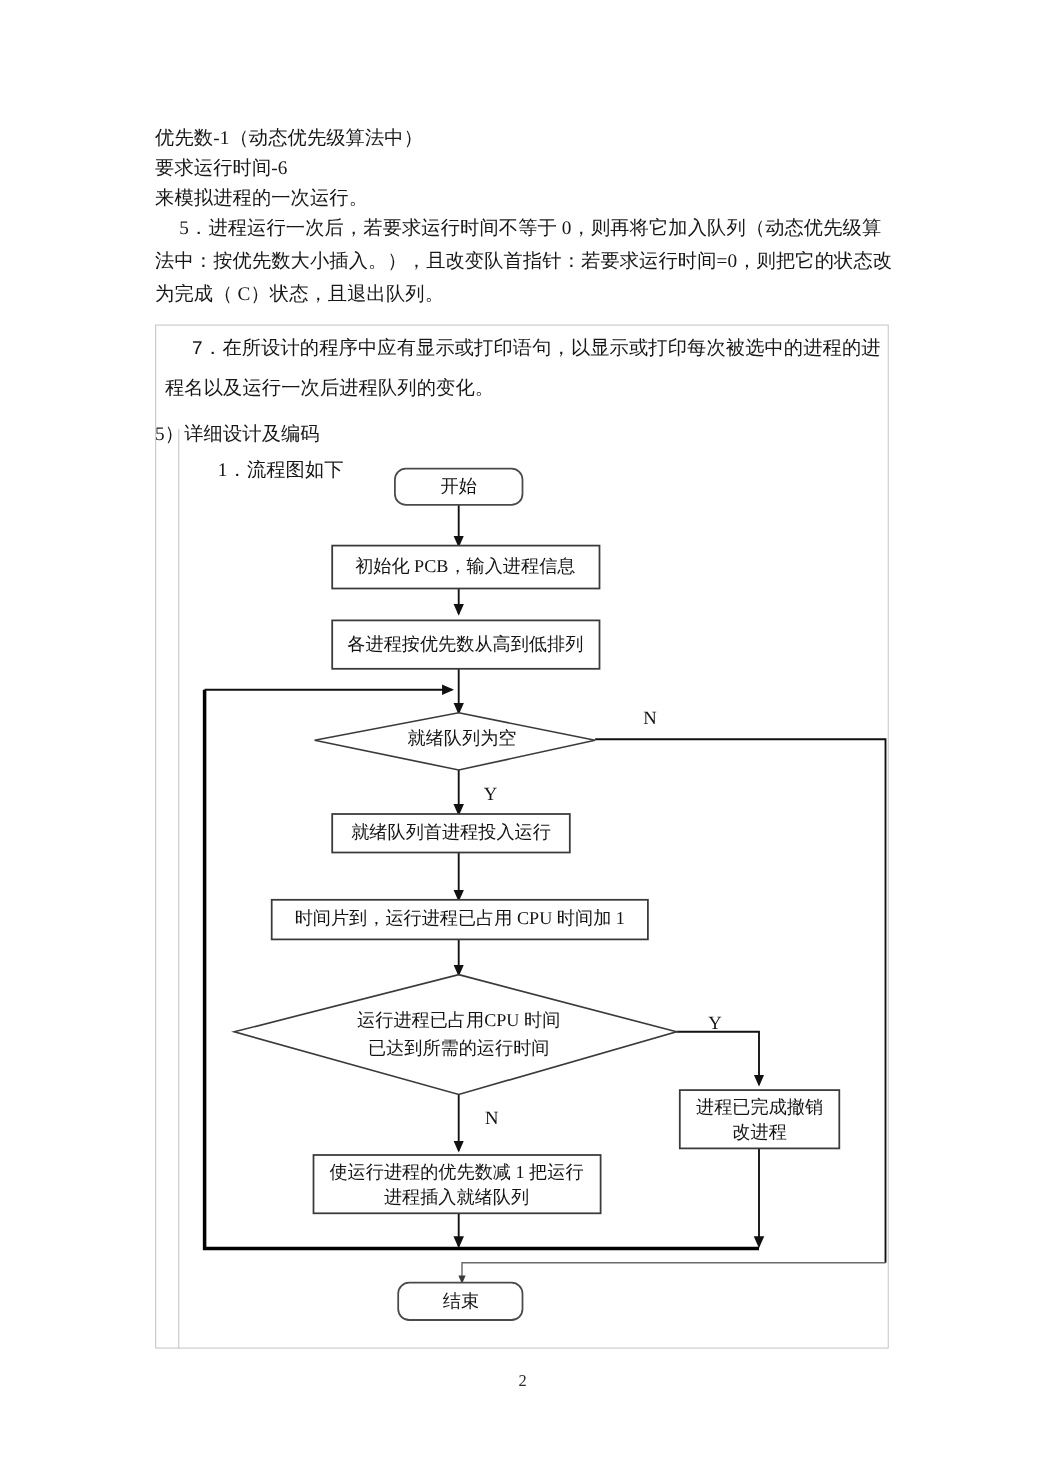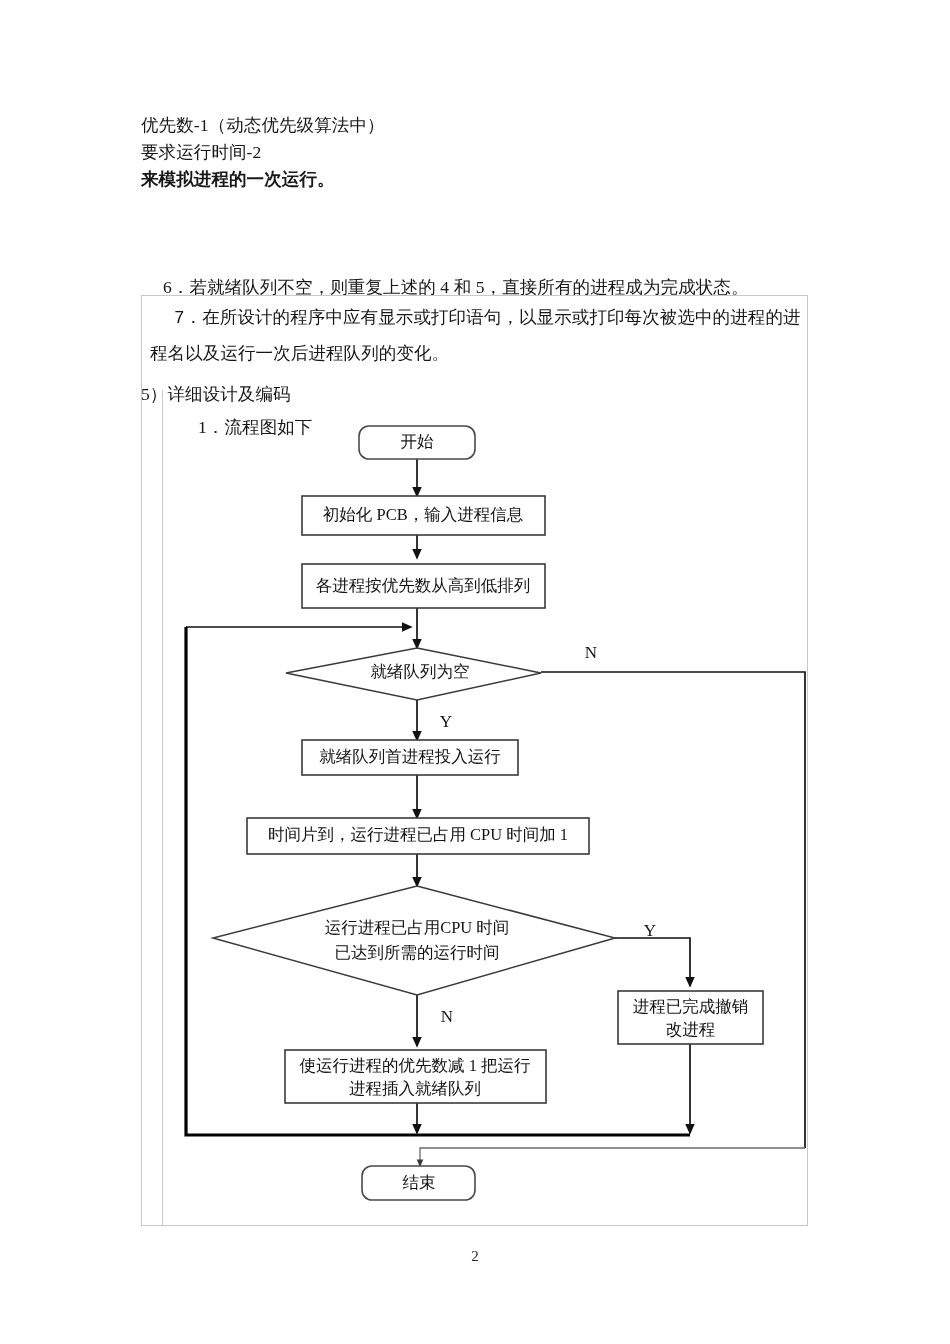--- a/index.html
+++ b/index.html
@@ -127,25 +127,25 @@
     color: #2b2b2b;
     font-family: "Liberation Serif", "DejaVu Serif", serif;
   }
 </style>
 </head>
 <body>
 
 <div id="page">
 
   <div class="para" style="left:141px; top:112px;">优先数-1（动态优先级算法中）</div>
-  <div class="para" style="left:141px; top:139px;">要求运行时间-2</div>
-  <div class="para" style="left:141px; top:166px;font-weight:bold;">来模拟进程的一次运行。</div>
-
-
-  <div class="para-wrap" style="left:141px; top:272px; width:672px; text-indent:22px;">6．若就绪队列不空，则重复上述的  4 和 5，直接所有的进程成为完成状态。</div>
+  <div class="para" style="left:141px; top:139px;">要求运行时间-6</div>
+  <div class="para" style="left:141px; top:166px;">来模拟进程的一次运行。</div>
+
+  <div class="para-wrap" style="left:141px; top:192px; width:672px; text-indent:22px; line-height:30px;">5．进程运行一次后，若要求运行时间不等于 0，则再将它加入队列（动态优先级算法中：按优先数大小插入。），且改变队首指针：若要求运行时间=0，则把它的状态改为完成（ C）状态，且退出队列。</div>
+
 
   <div class="frame-outer"></div>
   <div class="frame-inner"></div>
 
   <div class="para-wrap" style="left:150px; top:300px; width:658px; text-indent:24px; line-height:36px;font-family:Liberation Mono, monospace;">7．在所设计的程序中应有显示或打印语句，以显示或打印每次被选中的进程的进程名以及运行一次后进程队列的变化。</div>
 
   <div class="para" style="left:141px; top:381px;">5）详细设计及编码</div>
 
   <div class="para" style="left:174px; top:414px;margin-left:24px;">1．流程图如下</div>
 

